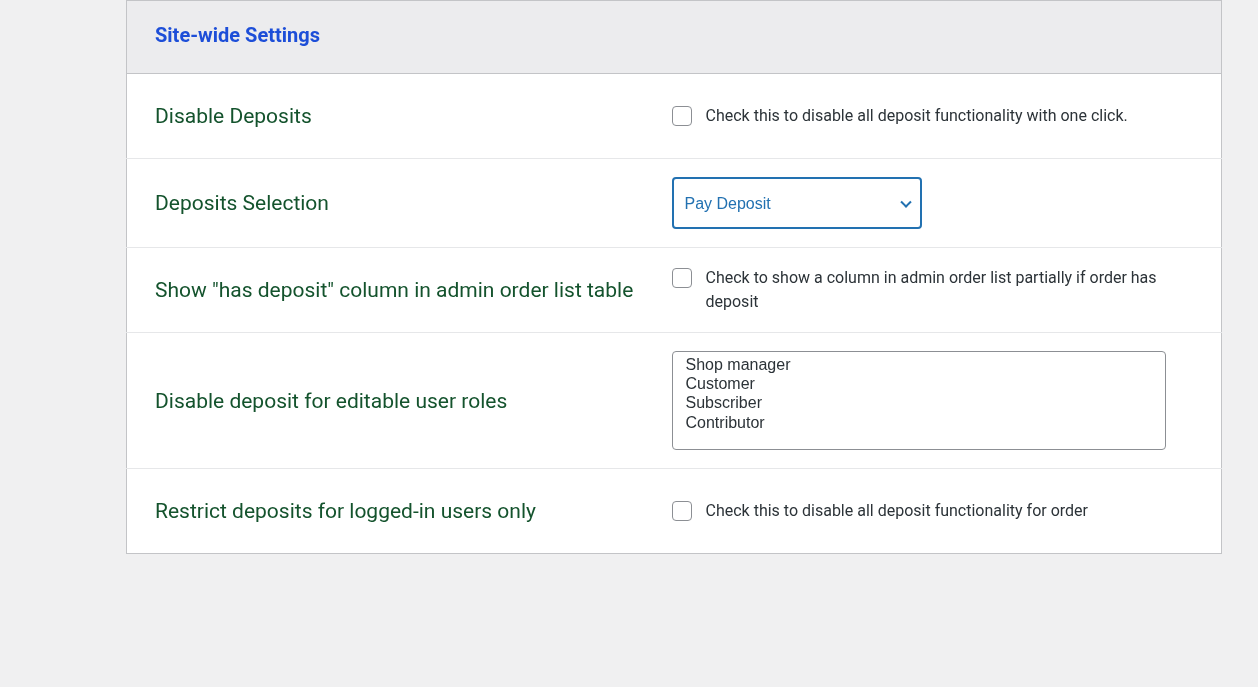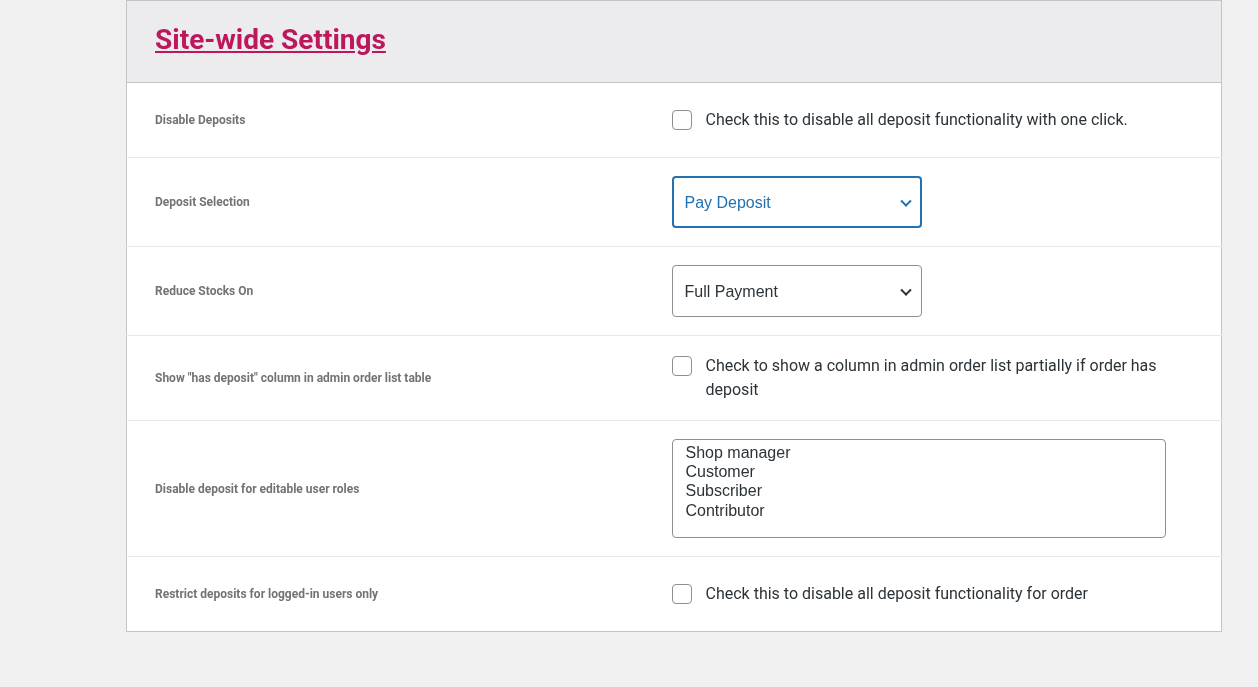--- a/index.html
+++ b/index.html
@@ -14,45 +14,44 @@
   .page {
     padding: 0 36px 0 126px;
   }
   .section-header {
     background: #ececee;
     border: 1px solid #c3c4c7;
     border-bottom: none;
     padding: 22px 28px 26px 28px;
   }
   .section-header h2 {
-    font-size: 28px;
+    font-size: 20px;
     font-weight: 700;
-    color: #be185d;
-    text-decoration: underline;
+    color: #1d4ed8;
   }
   .settings-table {
     background: #ffffff;
     border: 1px solid #c3c4c7;
     width: 100%;
     border-collapse: collapse;
   }
   .settings-table tr {
     border-bottom: 1px solid #e6e7e9;
   }
   .settings-table tr:last-child {
     border-bottom: none;
   }
   .settings-table th {
     text-align: left;
     vertical-align: middle;
     padding: 30px 10px 30px 28px;
     width: 545px;
-    font-weight: 700;
-    font-size: 12px;
-    color: #737373;
+    font-weight: 400;
+    font-size: 21px;
+    color: #14532d;
   }
   .settings-table td {
     vertical-align: middle;
     padding: 18px 28px 18px 0;
     font-size: 16px;
     color: #2c3338;
   }
   .checkbox-wrap {
     display: flex;
     align-items: flex-start;
@@ -150,42 +149,31 @@
         <th>Disable Deposits</th>
         <td>
           <label class="checkbox-wrap">
             <input type="checkbox" class="checkbox" style="">
             <span class="checkbox-label">Check this to disable all deposit functionality with one click.</span>
           </label>
         </td>
       </tr>
 
       <tr>
-        <th>Deposit Selection</th>
+        <th>Deposits Selection</th>
         <td>
           <div class="select-wrap">
             <select class="select focused">
               <option>Pay Deposit</option>
             </select>
             <span class="chevron"></span>
           </div>
         </td>
       </tr>
 
-      <tr>
-        <th>Reduce Stocks On</th>
-        <td>
-          <div class="select-wrap">
-            <select class="select">
-              <option>Full Payment</option>
-            </select>
-            <span class="chevron"></span>
-          </div>
-        </td>
-      </tr>
 
 
       <tr>
         <th>Show "has deposit" column in admin order list table</th>
         <td>
           <label class="checkbox-wrap">
             <input type="checkbox" class="checkbox" style="">
             <span class="checkbox-label">Check to show a column in admin order list partially if order has deposit</span>
           </label>
         </td>

